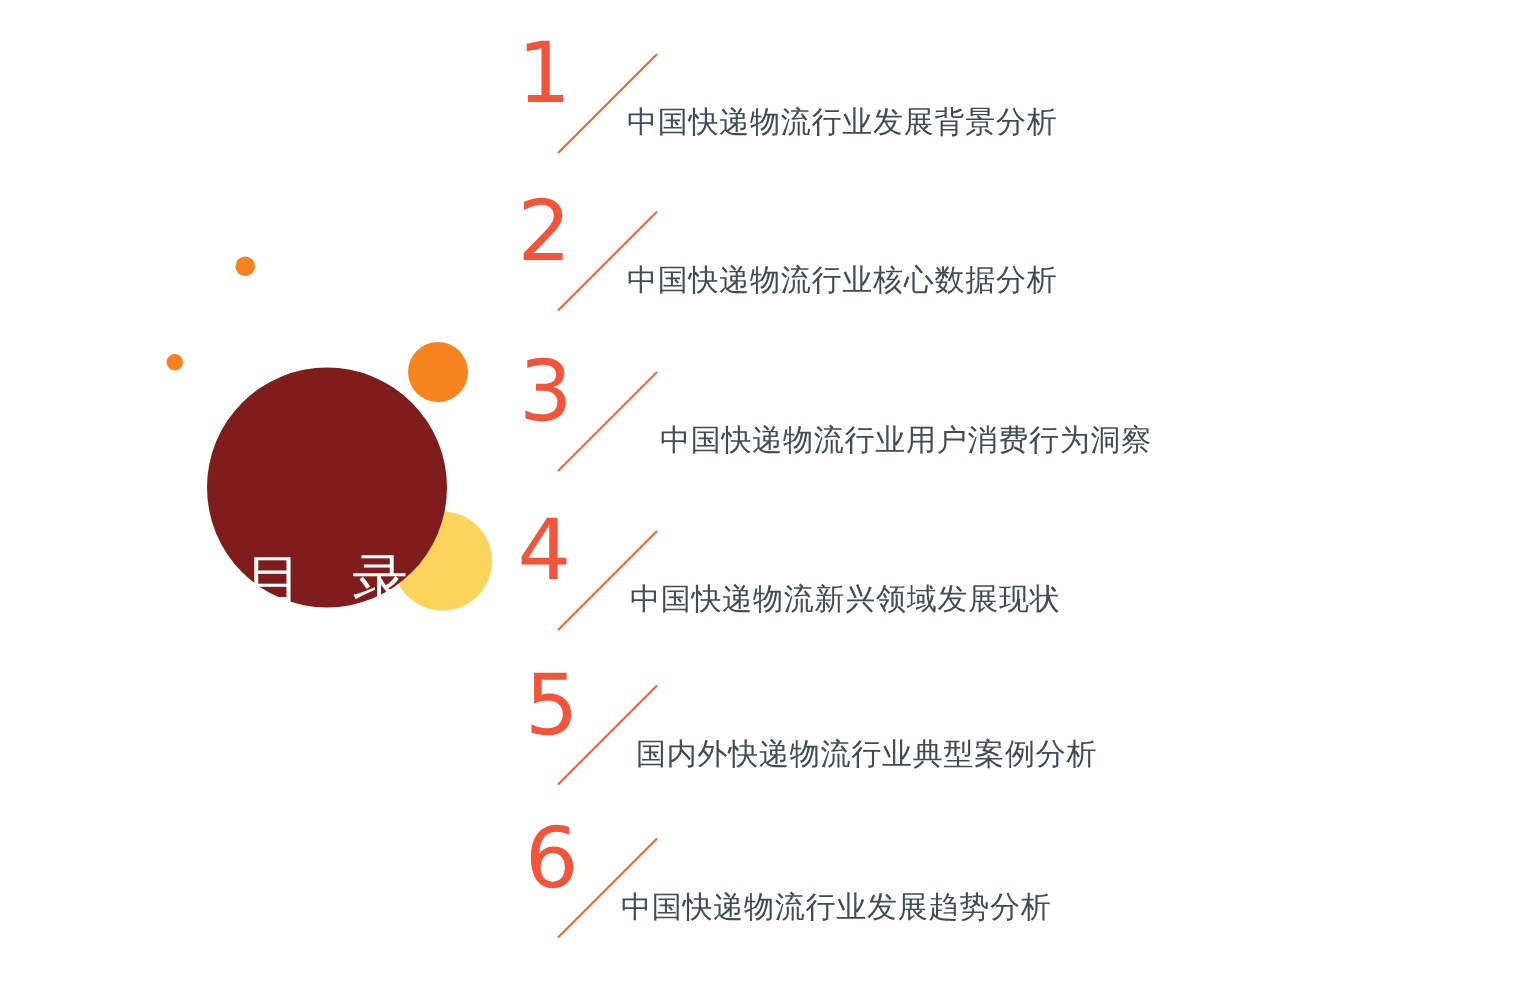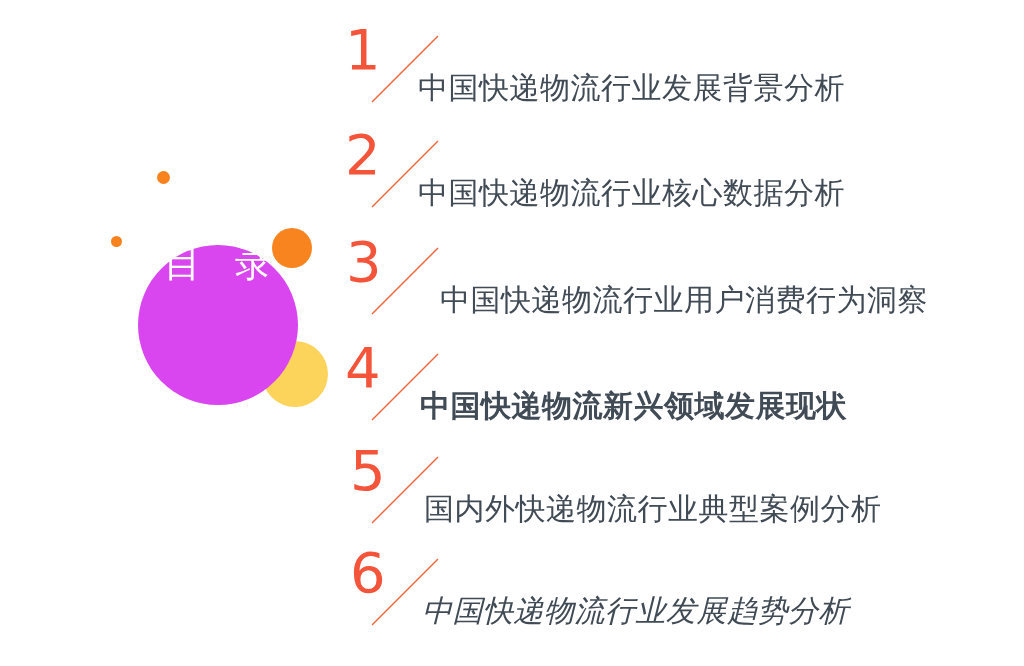--- a/index.html
+++ b/index.html
@@ -44,23 +44,23 @@
     background: #F8841F;
   }
   #circle-yellow-accent {
     left: 262px; top: 341px;
     width: 66px; height: 66px;
     background: #FCD45C;
   }
   #circle-main {
     left: 138px; top: 245px;
     width: 160px; height: 160px;
-    background: #d946ef;
+    background: #7f1d1d;
     display: flex;
-    align-items: flex-start;
+    align-items: flex-end;
     justify-content: center;
   }
   #toc-title {
     color: #ffffff;
     font-size: 37px;
     letter-spacing: 11px;
     text-indent: 11px;
     font-weight: 400;
     line-height: 1;
     font-family: "DejaVu Sans", "Liberation Sans", sans-serif;
@@ -100,42 +100,42 @@
     overflow: visible;
     pointer-events: none;
   }
   .toc-slash line {
     stroke: #F4643A;
     stroke-width: 1.4;
   }
   .toc-label {
     position: absolute;
     top: 46px;
-    font-size: 30px;
+    font-size: 20px;
     color: #414B55;
     line-height: 1.3;
     letter-spacing: 0.5px;
     white-space: nowrap;
     font-family: "DejaVu Sans", "Liberation Sans", sans-serif;
   }
 
   
   #row-1 { top: 22px; }
   #row-2 { top: 127px; }
   #row-3 { top: 234px; }
   #row-4 { top: 340px; }
   #row-5 { top: 443px; }
   #row-6 { top: 545px; }
 
   #label-1 { left: 78px; }
   #label-2 { left: 78px; }
   #label-3 { left: 100px; }
-  #label-4 { left: 80px; font-weight: bold; }
+  #label-4 { left: 80px; }
   #label-5 { left: 84px; text-align: right; }
-  #label-6 { left: 82px; font-style: italic; }
+  #label-6 { left: 74px; }
 
   #num-3 { left: 6px; }
   #num-5 { left: 10px; }
   #num-6 { left: 10px; }
 </style>
 </head>
 <body>
 
 <div id="slide">
 

